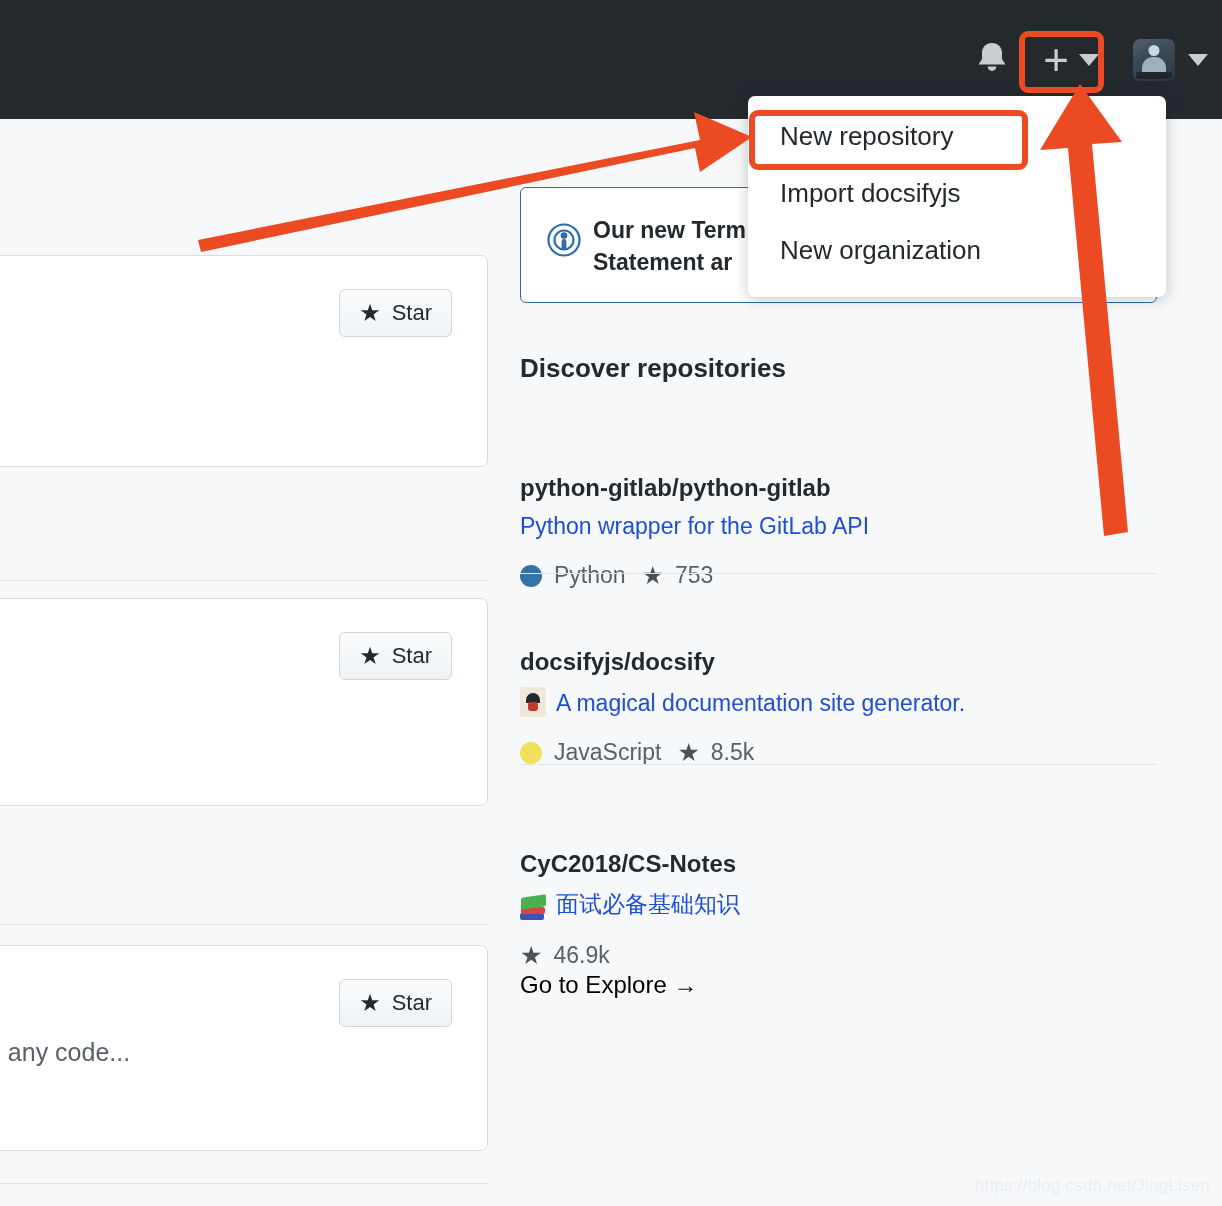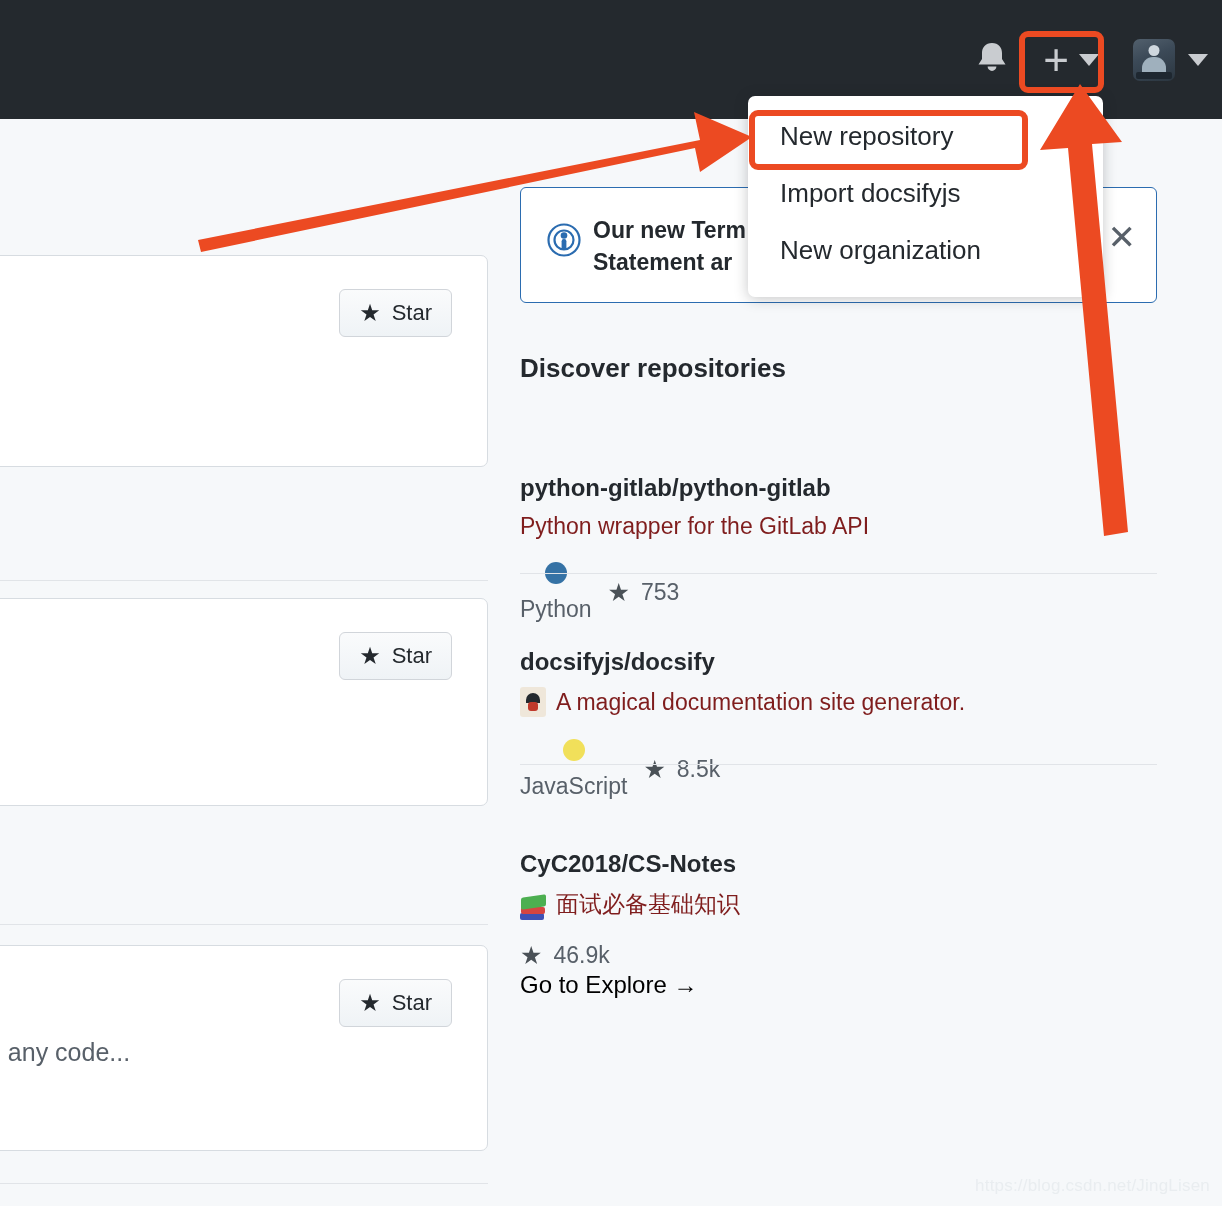--- a/index.html
+++ b/index.html
@@ -110,22 +110,22 @@
     position: absolute; left: 0; top: 234px;
     font-size: 26px; font-weight: bold; color: #24292e;
   }
 
   .repo { position: absolute; left: 0; width: 637px; }
   .repo-1 { top: 310px; }
   .repo-2 { top: 484px; }
   .repo-3 { top: 686px; }
   .repo-name { font-size: 24px; font-weight: bold; color: #24292e; margin-top: 45px; }
   .repo-desc {
-    margin-top: 11px; font-size: 23px; color: #7f1d1d;
-    display: flex; align-items: center; gap: 10px;
+    margin-top: 11px; font-size: 23px; color: #1d4ed8;
+    display: flex; align-items: flex-end; gap: 10px;
   }
   .emoji-img {
     width: 26px; height: 30px; display: inline-block; position: relative;
     flex: 0 0 auto;
   }
   
   .emoji-joker { background: #efe7da; border-radius: 3px; }
   .emoji-joker::before {
     content: ""; position: absolute; left: 6px; top: 6px; width: 14px; height: 10px;
     border-radius: 7px 7px 0 0; background: #24292e;
@@ -141,39 +141,39 @@
   }
   .emoji-books .b1 { left: 0; bottom: 0;  width: 24px; height: 7px; background: #3f51b5; }
   .emoji-books .b2 { left: 1px; bottom: 6px; width: 24px; height: 7px; background: #d64541; }
   .emoji-books .b3 { left: 1px; bottom: 12px; width: 25px; height: 12px;
                      background: #4caf50; transform: skewY(-8deg); }
 
   .repo-meta {
     margin-top: 22px; display: flex; align-items: center; gap: 16px;
     font-size: 23px; color: #586069;
   }
-  .lang { display: flex; align-items: center; gap: 12px; flex-direction: column; }
+  .lang { display: flex; align-items: center; gap: 12px; }
   .lang-dot { width: 22px; height: 22px; border-radius: 50%; }
   .stars { display: flex; align-items: center; gap: 11px; }
   .stars .star-glyph { font-size: 25px; color: #4a5157; }
 
   .repo-sep {
     position: absolute; left: 0; width: 637px; height: 1px; background: #e1e4e8;
   }
   .sep-1 { top: 454px; }
   .sep-2 { top: 645px; }
 
   .explore-link {
     position: absolute; left: 0; top: 852px;
     font-size: 24px; color: #000000; text-align: right;
   }
 
   
   .menu {
-    position: absolute; left: 748px; top: 96px; width: 355px;
+    position: absolute; left: 748px; top: 96px; width: 418px;
     background: #ffffff; border-radius: 7px;
     box-shadow: 0 2px 14px rgba(27,31,35,0.25);
     padding: 12px 0 18px 0;
     z-index: 20;
   }
   .menu-item {
     font-size: 26px; color: #24292e;
     padding: 13px 0 13px 32px;
     white-space: nowrap;
   }

